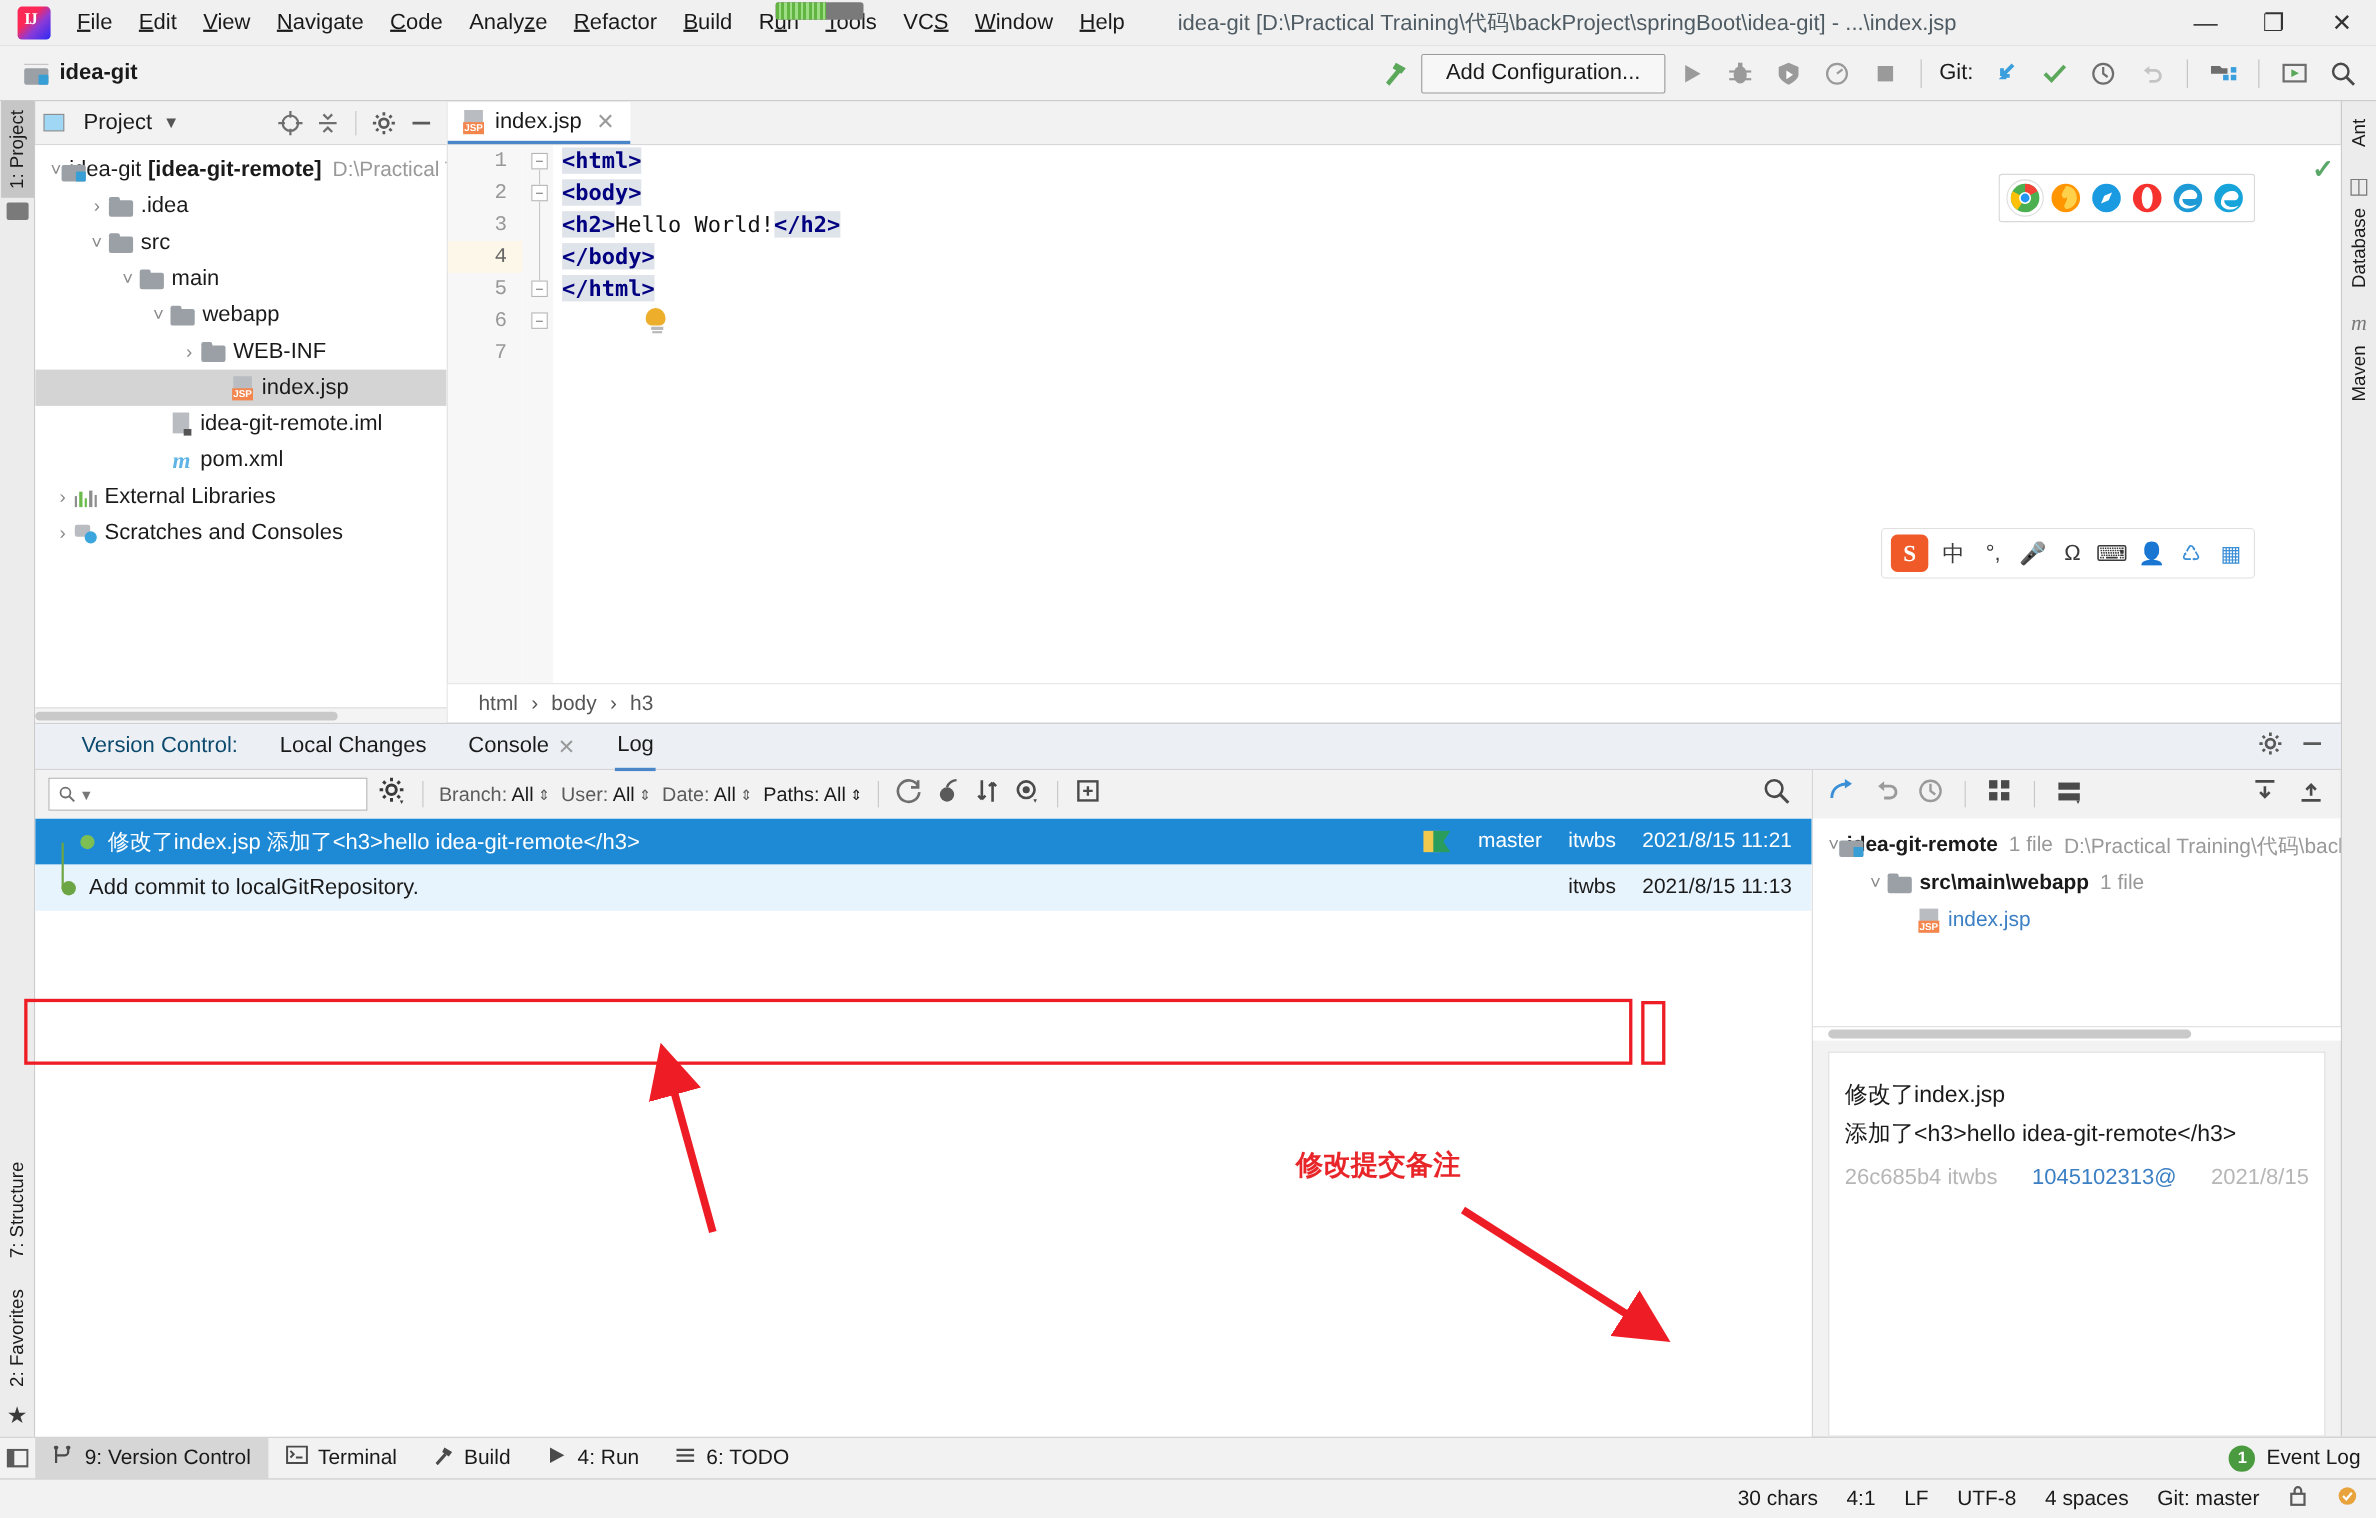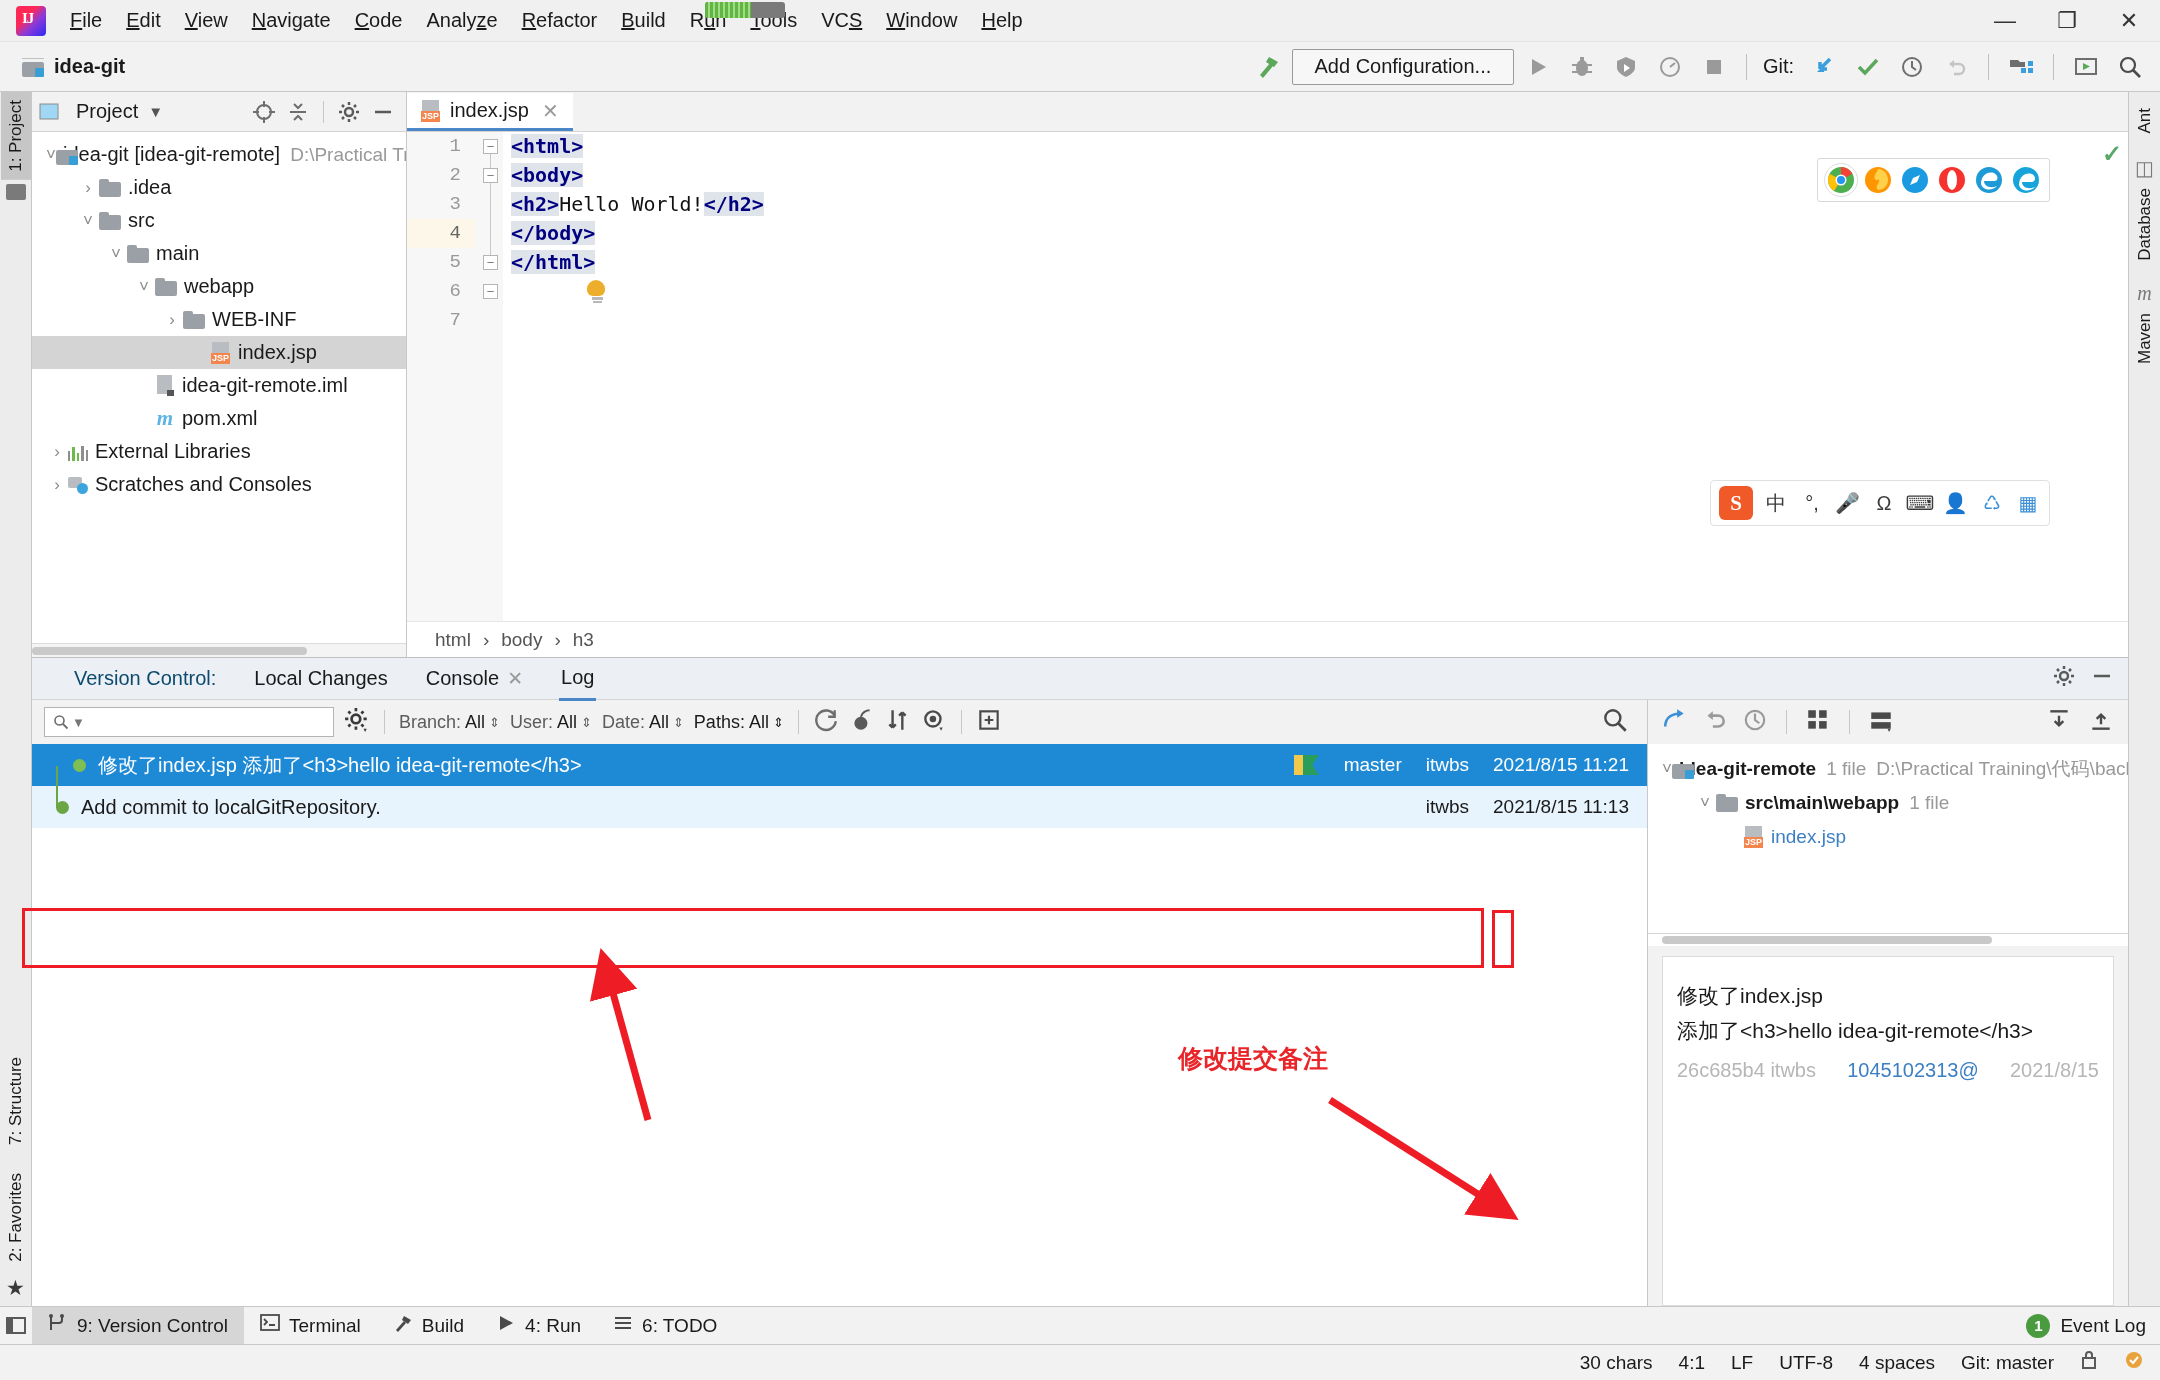--- a/index.html
+++ b/index.html
@@ -230,20 +230,21 @@
       <div class="menu-item"><u>B</u>uild</div>
       <div class="menu-item">R<u>u</u>n</div>
       <div class="menu-item"><u>T</u>ools</div>
       <div class="menu-item">VC<u>S</u></div>
       <div class="menu-item"><u>W</u>indow</div>
       <div class="menu-item"><u>H</u>elp</div>
     </div>
     <div class="cpu-meter">
         <i></i>
       </div>
+    <div class="win-title">idea-git [D:\Practical Training\代码\backProject\springBoot\idea-git] - ...\index.jsp</div>
     <div class="win-ctrl">
       <div class="win-btn">—</div>
       <div class="win-btn">❐</div>
       <div class="win-btn close">✕</div>
     </div>
   </div>
 
   <div class="toolbar">
     <div class="tb-proj">
       <span class="folder-ic vcs"></span>
@@ -390,21 +391,21 @@
                   </svg>
               </span>
             </span>
           </div>
           <div class="tree">
 
             <div class="node" style="padding-left:14px">
               <span class="arrow">˅</span>
               <span class="folder-ic vcs"></span>
               <span class="nd-label" style="font-weight:normal">idea-git</span>
-              <span class="nd-label" style="font-weight:normal;margin-left:6px">[idea-git-remote]</span>
+              <span class="nd-label" style="font-weight:bold;margin-left:6px">[idea-git-remote]</span>
               <span class="nd-sub">D:\Practical Trai</span>
             </div>
 
             <div class="node" style="padding-left:45px">
               <span class="arrow">›</span>
               <span class="folder-ic"></span>
               <span class="nd-label">.idea</span>
             </div>
 
             <div class="node" style="padding-left:45px">

